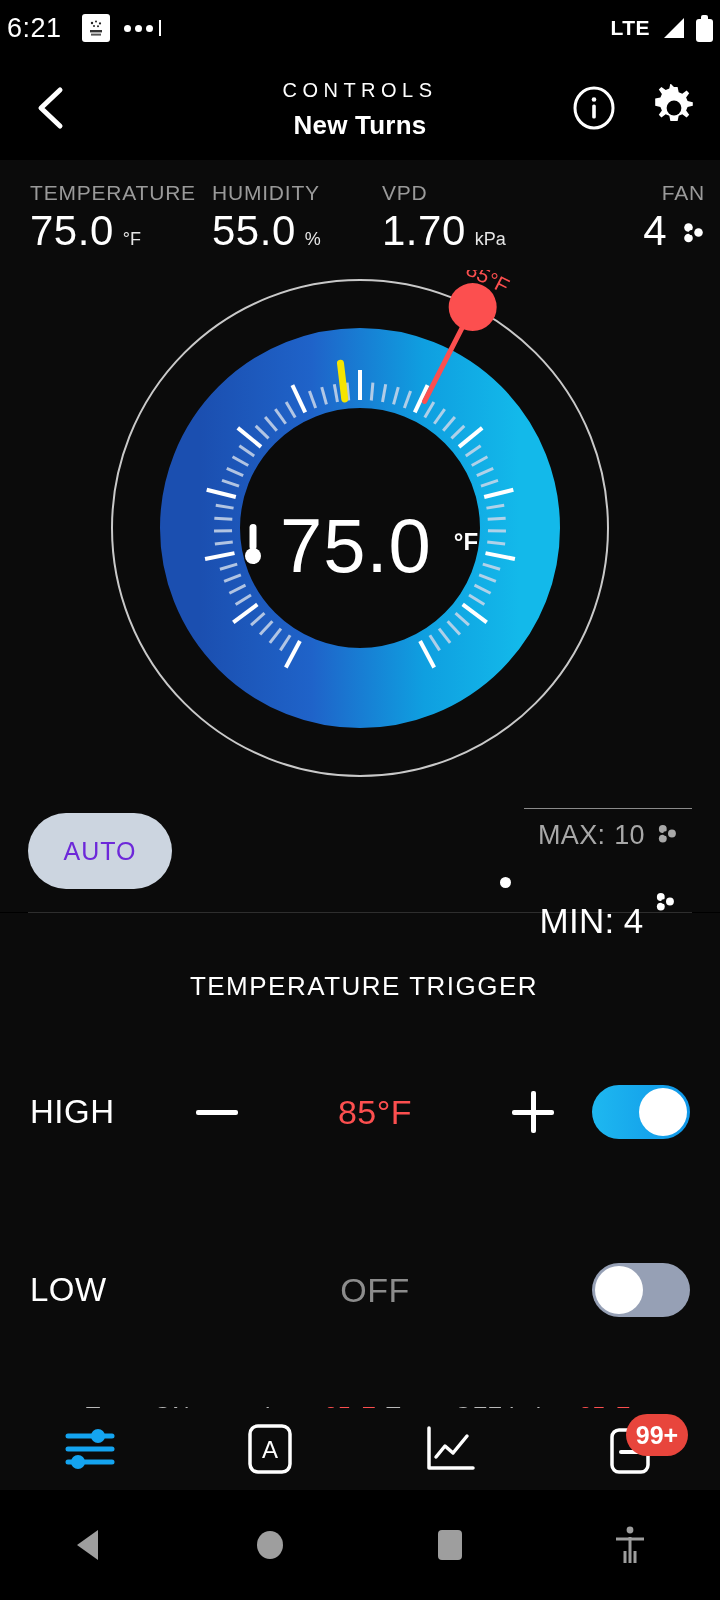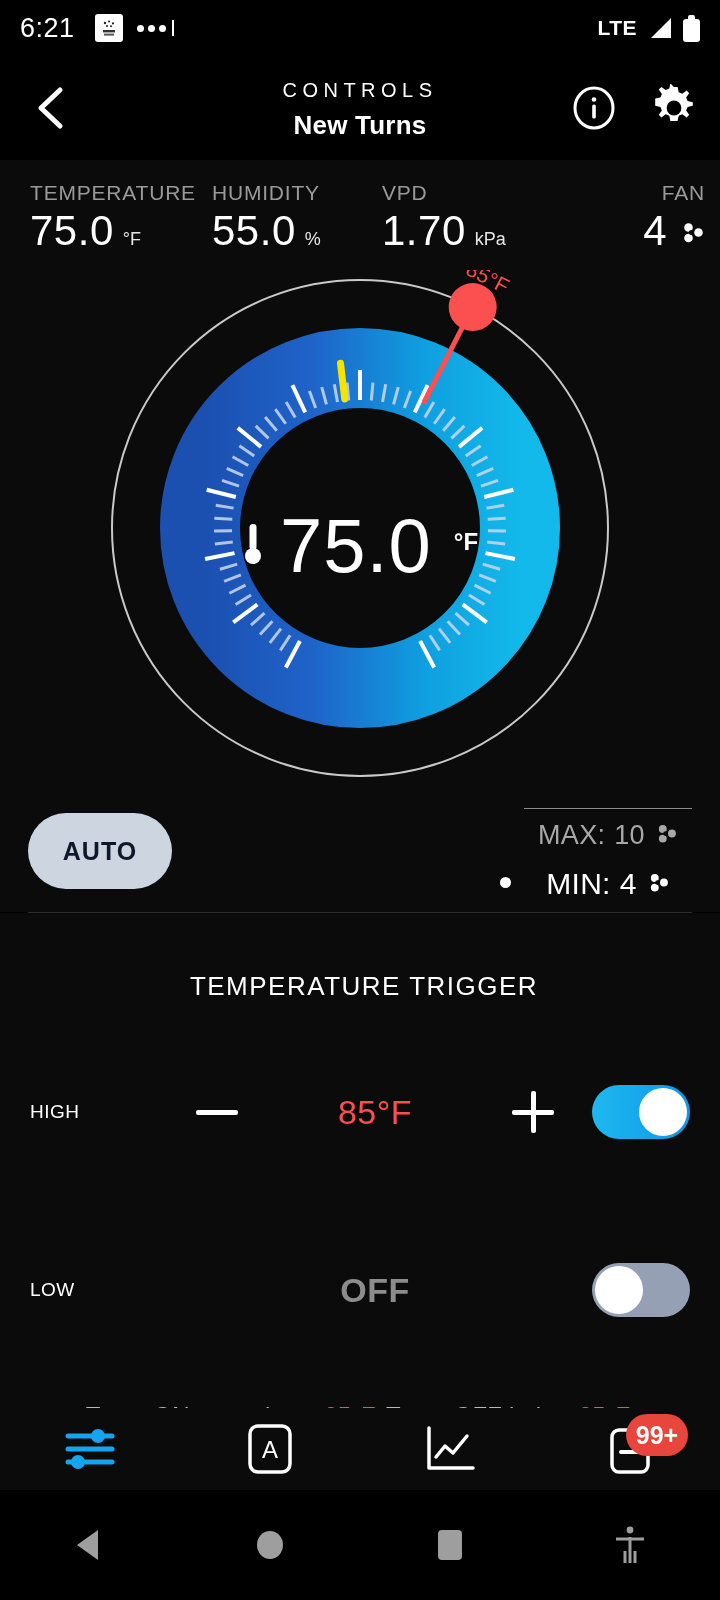--- a/index.html
+++ b/index.html
@@ -6,21 +6,21 @@
   html,body { width:720px; height:1600px; background:#000; overflow:hidden; }
   body {
     font-family:"Liberation Sans", sans-serif;
     color:#fff;
     -webkit-font-smoothing:antialiased;
   }
 
   
   .statusbar{
     height:56px; width:100%; background:#000;
-    display:flex; align-items:center; padding:0 20px;
+    display:flex; align-items:center; padding:0 7px;
   }
   .sb-time{ font-size:27px; font-weight:400; letter-spacing:.5px; }
   .sb-appicon{
     width:28px; height:28px; margin-left:20px; background:#fff; border-radius:3px;
     display:flex; align-items:center; justify-content:center;
   }
   .sb-appicon svg{ display:block; }
   .sb-dots{ margin-left:14px; display:flex; align-items:center; gap:4px; }
   .sb-dots i{ width:7px; height:7px; border-radius:50%; background:#fff; display:block;}
   .sb-dots b{ width:2px; height:16px; background:#fff; display:block; margin-left:2px;}
@@ -82,62 +82,62 @@
   .g-value{ font-size:76px; font-weight:300; letter-spacing:1px; line-height:1; }
   .g-unit{ font-size:24px; font-weight:700; margin-left:22px; position:relative; top:-4px;}
 
   
   .autorow{
     position:relative; background:#0b0b0b; height:122px;
     display:flex; align-items:center; padding:0 28px;
   }
   .auto-pill{
     width:144px; height:76px; border-radius:38px; background:#ccd5e0;
-    color:#0f172a; font-size:25px; font-weight:700; letter-spacing:1px;
+    color:#6d28d9; font-size:25px; font-weight:400; letter-spacing:1px;
     display:flex; align-items:center; justify-content:center; flex:none;
   }
   .tent-name{
     flex:1; text-align:center; color:#fc4f4f; font-size:55px;
     font-weight:400; letter-spacing:-.5px; line-height:1; margin-left:6px;
     white-space:nowrap; overflow:hidden;
   }
   .minmax{
     position:absolute; right:28px; top:18px; width:168px; text-align:right;
   }
   .mm-rule{ height:1px; background:#8b8b8b; width:100%; margin-bottom:13px;}
   .mm-line{ display:flex; align-items:center; justify-content:center; gap:9px; line-height:1;}
   .mm-line + .mm-line{ margin-top:20px; }
   .mm-max{ color:#a8a8a8; font-size:27px; letter-spacing:.3px;}
-  .mm-min{ color:#ffffff; font-size:30px; letter-spacing:.3px;}
+  .mm-min{ color:#ffffff; font-size:35px; letter-spacing:.3px;margin-top:34px;}
   .mm-dot{
     position:absolute; left:-24px; top:69px; width:11px; height:11px;
     border-radius:50%; background:#fff;
   }
   .row-sep{ height:1px; background:#2e2e2e; margin:0 28px; }
 
   
   .trigger{ background:#0b0b0b; }
   .trig-title{
     text-align:center; font-size:26px; letter-spacing:1.5px;
     padding:58px 0 0 8px; color:#fff;
   }
   .trig-row{
     display:flex; align-items:center; padding:0 30px; height:108px;
   }
   .tr-high{ margin-top:56px; }
   .tr-low{ margin-top:70px; }
-  .tr-label{ width:150px; font-size:19px; letter-spacing:.5px; }
+  .tr-label{ width:150px; font-size:33px; letter-spacing:.5px; }
   .tr-minus{
     width:74px; display:flex; align-items:center; justify-content:center;
   }
   .tr-minus span{ display:block; width:42px; height:5px; background:#fff; border-radius:2px;}
   .tr-val{
     flex:1; text-align:center; font-size:34px; color:#fc4f4f; letter-spacing:.5px;
   }
-  .tr-val.off{ color:#8c8c8c; font-size:34px;font-weight:bold; }
+  .tr-val.off{ color:#8c8c8c; font-size:34px; }
   .tr-plus{ width:74px; display:flex; align-items:center; justify-content:center; position:relative; }
   .tr-plus span{ display:block; width:42px; height:5px; background:#fff; border-radius:2px;}
   .tr-plus span.v{ width:5px; height:42px; position:absolute; }
   .tr-spacer{ width:74px; }
   .toggle{
     width:98px; height:54px; border-radius:27px; position:relative; flex:none;
     margin-left:22px;
   }
   .toggle.on{ background:linear-gradient(90deg,#1eb8f0,#0f96e8); }
   .toggle.off{ background:#96a0b5; }

